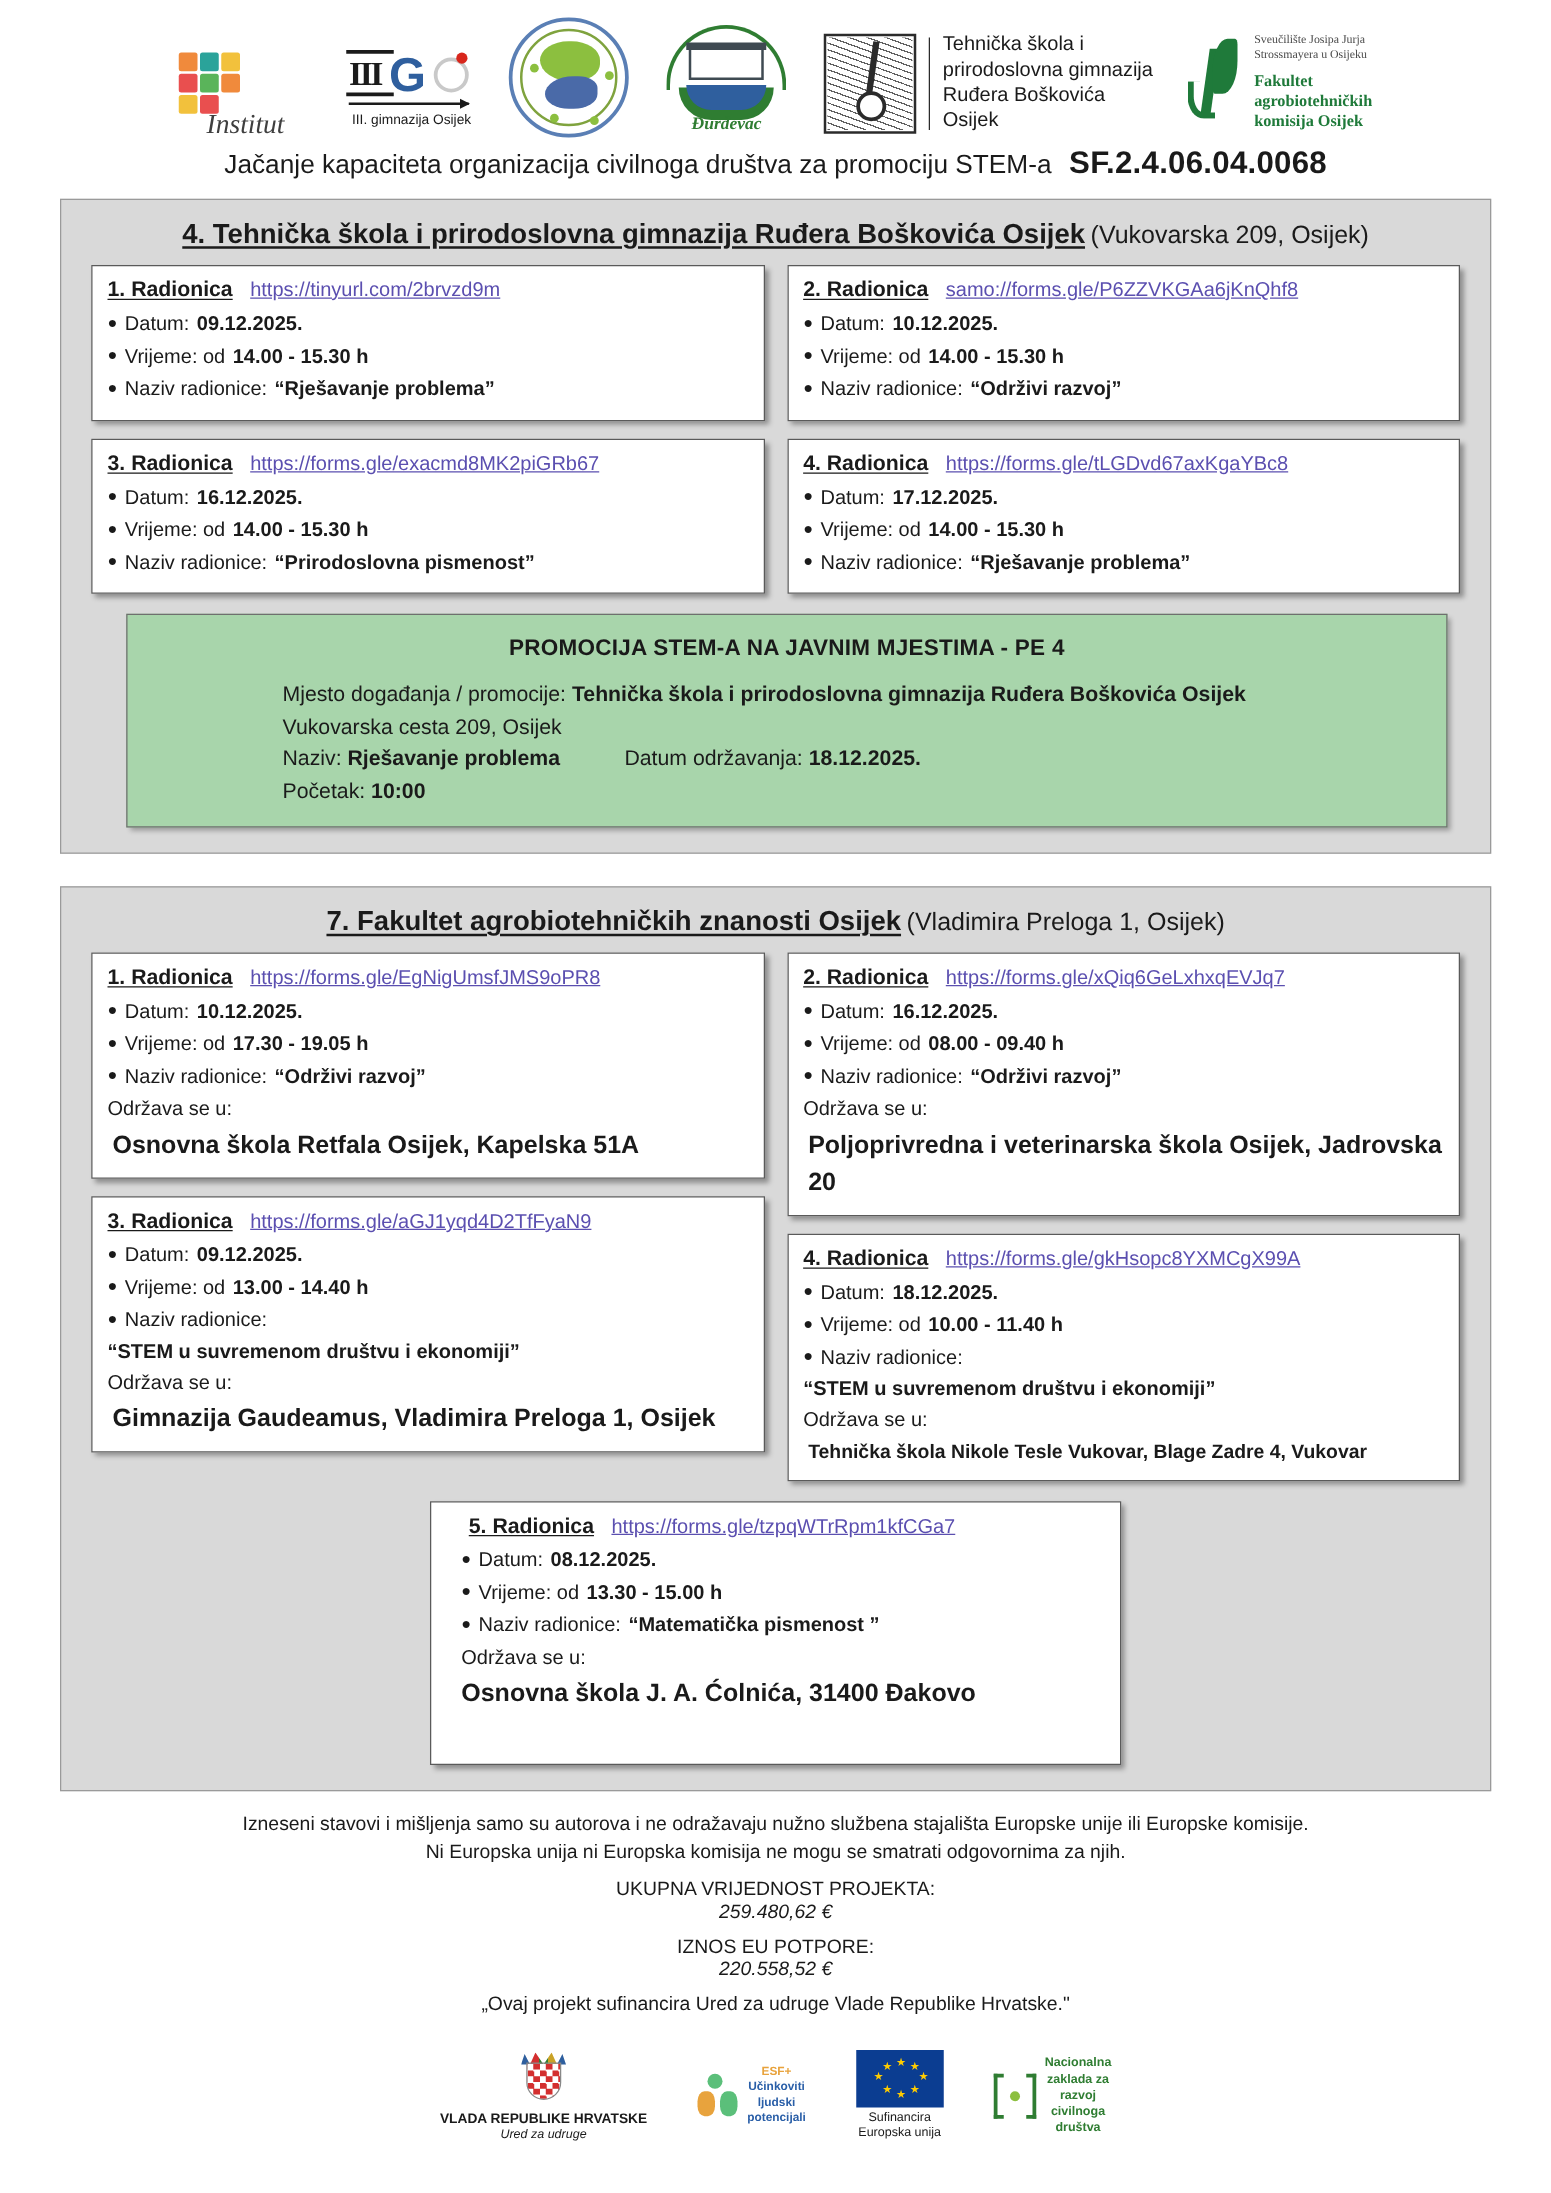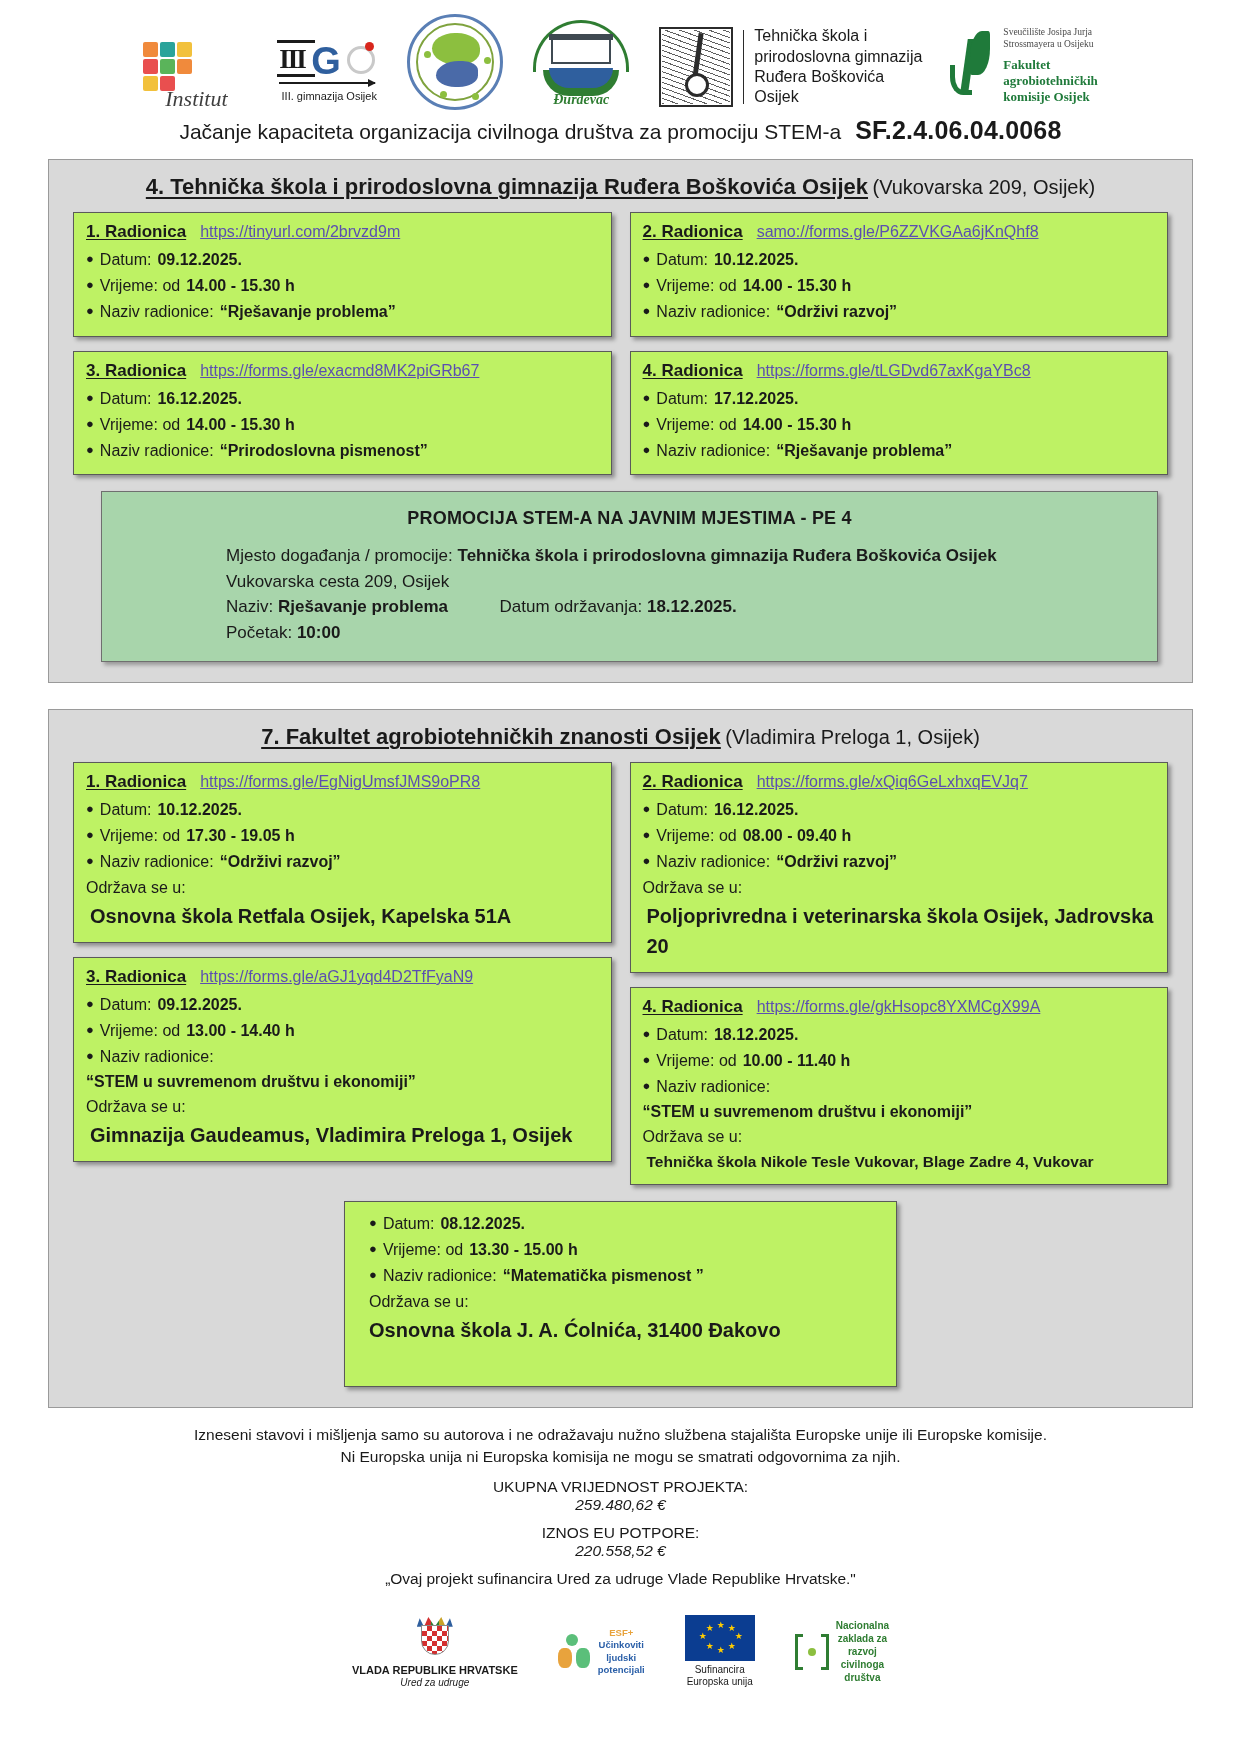--- a/index.html
+++ b/index.html
@@ -108,21 +108,21 @@
   .section-head .sh-main {
     font-size:22px; font-weight:bold; text-decoration:underline;
     text-underline-offset:3px;
   }
   .section-head .sh-addr { font-size:20px; font-weight:normal; }
 
   .grid2 { display:flex; gap:18px; }
   .col { flex:1; display:flex; flex-direction:column; gap:14px; }
 
   .card {
-    background:#bef264;
+    background:#ffffff;
     border:1px solid #5a5a5a;
     box-shadow: 3px 3px 4px rgba(0,0,0,.35);
     padding: 9px 12px 11px 12px;
   }
   .card-head { display:flex; align-items:baseline; gap:14px; margin-bottom:5px; }
   .card-num { font-size:17px; font-weight:bold; text-decoration:underline; text-underline-offset:2px; white-space:nowrap;}
   .card-link { font-size:16px; color:#5b4fb0; text-decoration:underline; word-break:break-all; }
   .bullet-row { font-size:16px; line-height:1.62; display:flex; align-items:baseline; gap:6px;}
   .bullet-row .dot { font-size:13px; line-height:1; position:relative; top:-2px;}
   .lbl { }
@@ -265,21 +265,21 @@
       <div class="fak-leaf2"></div>
     </div>
     <div>
       <div class="fak-txt-top">
         <div>Sveučilište Josipa Jurja</div>
         <div>Strossmayera u Osijeku</div>
       </div>
       <div class="fak-txt-main" style="margin-top:6px">
         <div>Fakultet</div>
         <div>agrobiotehničkih</div>
-        <div>komisije Osijek</div>
+        <div>komisija Osijek</div>
       </div>
     </div>
   </div>
 </div>
 
 <div class="project-line">
   <div class="project-title">Jačanje kapaciteta organizacija civilnoga društva za promociju STEM-a</div>
   <div class="project-code">SF.2.4.06.04.0068</div>
 </div>
 
@@ -511,20 +511,24 @@
           </div>
         <div class="wname" style="font-size:16px;line-height:1.5">“STEM u suvremenom društvu i ekonomiji”</div>
         <div class="plain-row">Održava se u:</div>
         <div class="venue" style="font-size:15.5px">Tehnička škola Nikole Tesle Vukovar, Blage Zadre 4, Vukovar</div>
       </div>
     </div>
   </div>
 
   <div class="card-wide-wrap">
     <div class="card card-wide">
+      <div class="card-head" style="padding-left:18px">
+        <span class="card-num">5. Radionica</span>
+        <a class="card-link" href="#">https://forms.gle/tzpqWTrRpm1kfCGa7</a>
+      </div>
       <div class="bullet-row" style="padding-left:12px">
           <span class="dot">●</span>
         <span class="lbl">Datum:</span>
         <span class="val">08.12.2025.</span>
         </div>
       <div class="bullet-row" style="padding-left:12px">
           <span class="dot">●</span>
         <span class="lbl">Vrijeme: od</span>
         <span class="val">13.30 - 15.00 h</span>
         </div>

